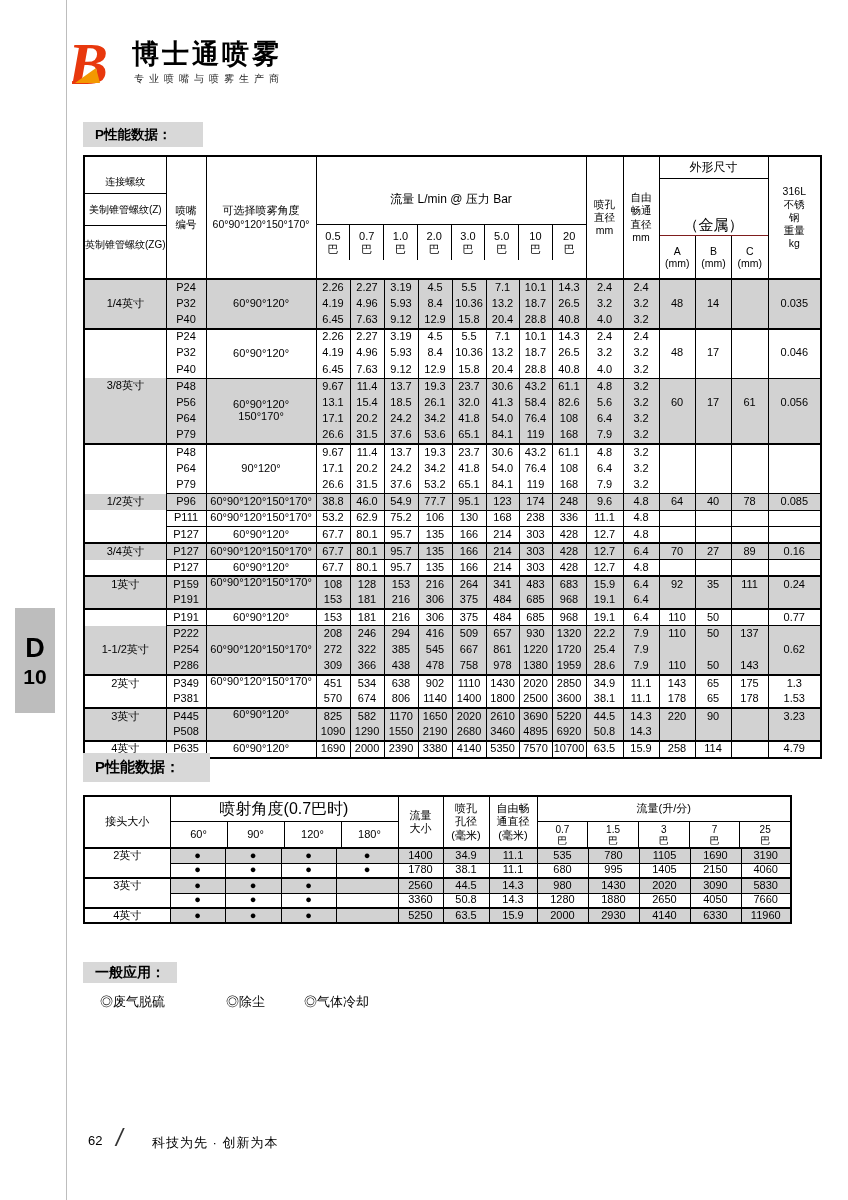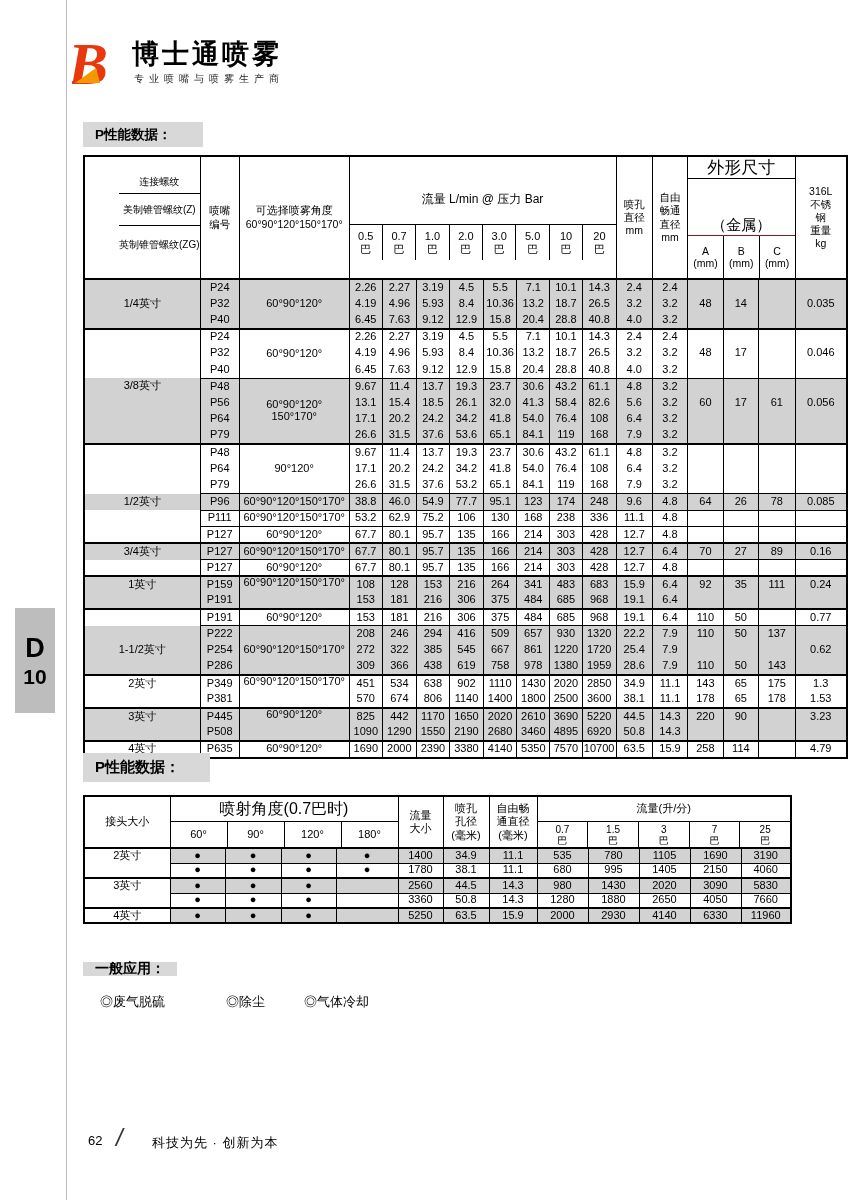--- a/index.html
+++ b/index.html
@@ -19,21 +19,21 @@
 
   
   .logo-mark { left:72px; top:30px; }
   .brand { left:132px; top:36px; font-size:27px; font-weight:900; letter-spacing:3px; }
   .tagline { left:134px; top:72px; font-size:10px; font-weight:normal; letter-spacing:5px; color:#2a2a2a; }
 
   .secbox { background:#d8d8d8; display:flex; align-items:center; padding-left:12px;
             font-weight:bold; }
   .sec1 { left:83px; top:122px; width:120px; height:25px; font-size:13.5px; }
   .sec2 { left:83px; top:753px; width:127px; height:29px; font-size:15px; }
-  .appbox { left:83px; top:962px; width:94px; height:14px; font-size:14px; }
+  .appbox { left:83px; top:962px; width:94px; height:21px; font-size:14px; }
   .appitem { top:993px; font-size:13px; }
 
   .footer62 { left:88px; top:1133px; font-size:13px; }
   .fslash { left:116px; top:1124px; font-size:24px; font-style:italic; font-weight:300; color:#333; }
   .fslogan { left:152px; top:1134px; font-size:13px; letter-spacing:1px; }
 
   
   table { border-collapse:collapse; table-layout:fixed; }
   .t1, .t2 { border:2px solid #000; }
   .t1 td, .t2 td { border-left:1px solid #000; padding:0; text-align:center;
@@ -45,29 +45,29 @@
   .t1 tr.br { height:16.5px;padding-left:43px; }
   .lb { font-size:10.5px; }
   .ang { font-size:10px; line-height:1.2; }
   .vt { vertical-align:top; padding-top:1px; }
 
   
   tr.h1r { height:85px; }
   .h1r td { vertical-align:middle; font-size:10.5px; line-height:1.25; }
   .p0 { padding:0; vertical-align:top; }
   .cc { display:flex; align-items:center; justify-content:center; text-align:center; }
-  .vs  { display:flex; flex-direction:column; height:91px; font-size:10px;padding-left:34px; }
+  .vs  { display:flex; flex-direction:column; height:91px; font-size:10px; }
   .vs1 { height:22px; border-bottom:1px solid #000; }
   .vs2 { height:32px; border-bottom:1px solid #000; line-height:1.15; }
   .vs3 { flex:1; line-height:1.15; }
   .ft { height:50px; border-bottom:1px solid #000; font-size:12px; }
   .fp { display:flex; height:35px; }
   .fpc { flex:1; flex-direction:column; font-size:11px; line-height:1.15; }
   .bl { border-left:1px solid #000; }
-  .dt { height:22px; border-bottom:1px solid #000; font-size:17px; }
+  .dt { height:22px; border-bottom:1px solid #000; font-size:12px; }
   .ds { height:21px; border-bottom:1px solid #7f1d1d; font-size:15px;margin-top:36px; }
   .dc { display:flex; height:42px; }
   .dcc { flex:1; flex-direction:column; line-height:1.15; font-size:10.5px; }
 
   
   tr.h2r { height:50px; }
   .h2r td { vertical-align:middle; font-size:11px; line-height:1.2; border-bottom:2px solid #000; }
   .t2 tr.b2r { height:15px; }
   .a2t { height:25px; border-bottom:1px solid #000; font-size:16px; }
   .a2s { display:flex; height:25px; }
@@ -406,21 +406,21 @@
           <td class="bt1 gz">46.0</td>
           <td class="bt1 gz">54.9</td>
           <td class="bt1 gz">77.7</td>
           <td class="bt1 gz">95.1</td>
           <td class="bt1 gz">123</td>
           <td class="bt1 gz">174</td>
           <td class="bt1 gz">248</td>
           <td class="bt1 gz">9.6</td>
           <td class="bt1 gz">4.8</td>
           <td class="bt1 gz">64</td>
-          <td class="bt1 gz">26</td>
+          <td class="bt1 gz">40</td>
           <td class="bt1 gz">78</td>
           <td class="bt1 gz">0.085</td>
         </tr>
         <tr class="br">
           <td class="lb bt0"></td>
           <td class="bt1">P111</td>
           <td class="ang bt1" rowspan="1">60°90°120°150°170°</td>
           <td class="bt1">53.2</td>
           <td class="bt1">62.9</td>
           <td class="bt1">75.2</td>
@@ -585,21 +585,21 @@
           <td class="bt0 gz"></td>
           <td class="bt0 gz"></td>
           <td class="bt0 gz">0.62</td>
         </tr>
         <tr class="br">
           <td class="lb bt0 gz"></td>
           <td class="bt0 gz">P286</td>
           <td class="bt0 gz">309</td>
           <td class="bt0 gz">366</td>
           <td class="bt0 gz">438</td>
-          <td class="bt0 gz">619</td>
+          <td class="bt0 gz">478</td>
           <td class="bt0 gz">758</td>
           <td class="bt0 gz">978</td>
           <td class="bt0 gz">1380</td>
           <td class="bt0 gz">1959</td>
           <td class="bt0 gz">28.6</td>
           <td class="bt0 gz">7.9</td>
           <td class="bt0 gz">110</td>
           <td class="bt0 gz">50</td>
           <td class="bt0 gz">143</td>
           <td class="bt0 gz"></td>
@@ -639,21 +639,21 @@
           <td class="bt0">178</td>
           <td class="bt0">65</td>
           <td class="bt0">178</td>
           <td class="bt0">1.53</td>
         </tr>
         <tr class="br">
           <td class="lb bt2 gz">3英寸</td>
           <td class="bt2 gz">P445</td>
           <td class="ang bt2 gz vt" rowspan="2">60°90°120°</td>
           <td class="bt2 gz">825</td>
-          <td class="bt2 gz">442</td>
+          <td class="bt2 gz">582</td>
           <td class="bt2 gz">1170</td>
           <td class="bt2 gz">1650</td>
           <td class="bt2 gz">2020</td>
           <td class="bt2 gz">2610</td>
           <td class="bt2 gz">3690</td>
           <td class="bt2 gz">5220</td>
           <td class="bt2 gz">44.5</td>
           <td class="bt2 gz">14.3</td>
           <td class="bt2 gz">220</td>
           <td class="bt2 gz">90</td>

